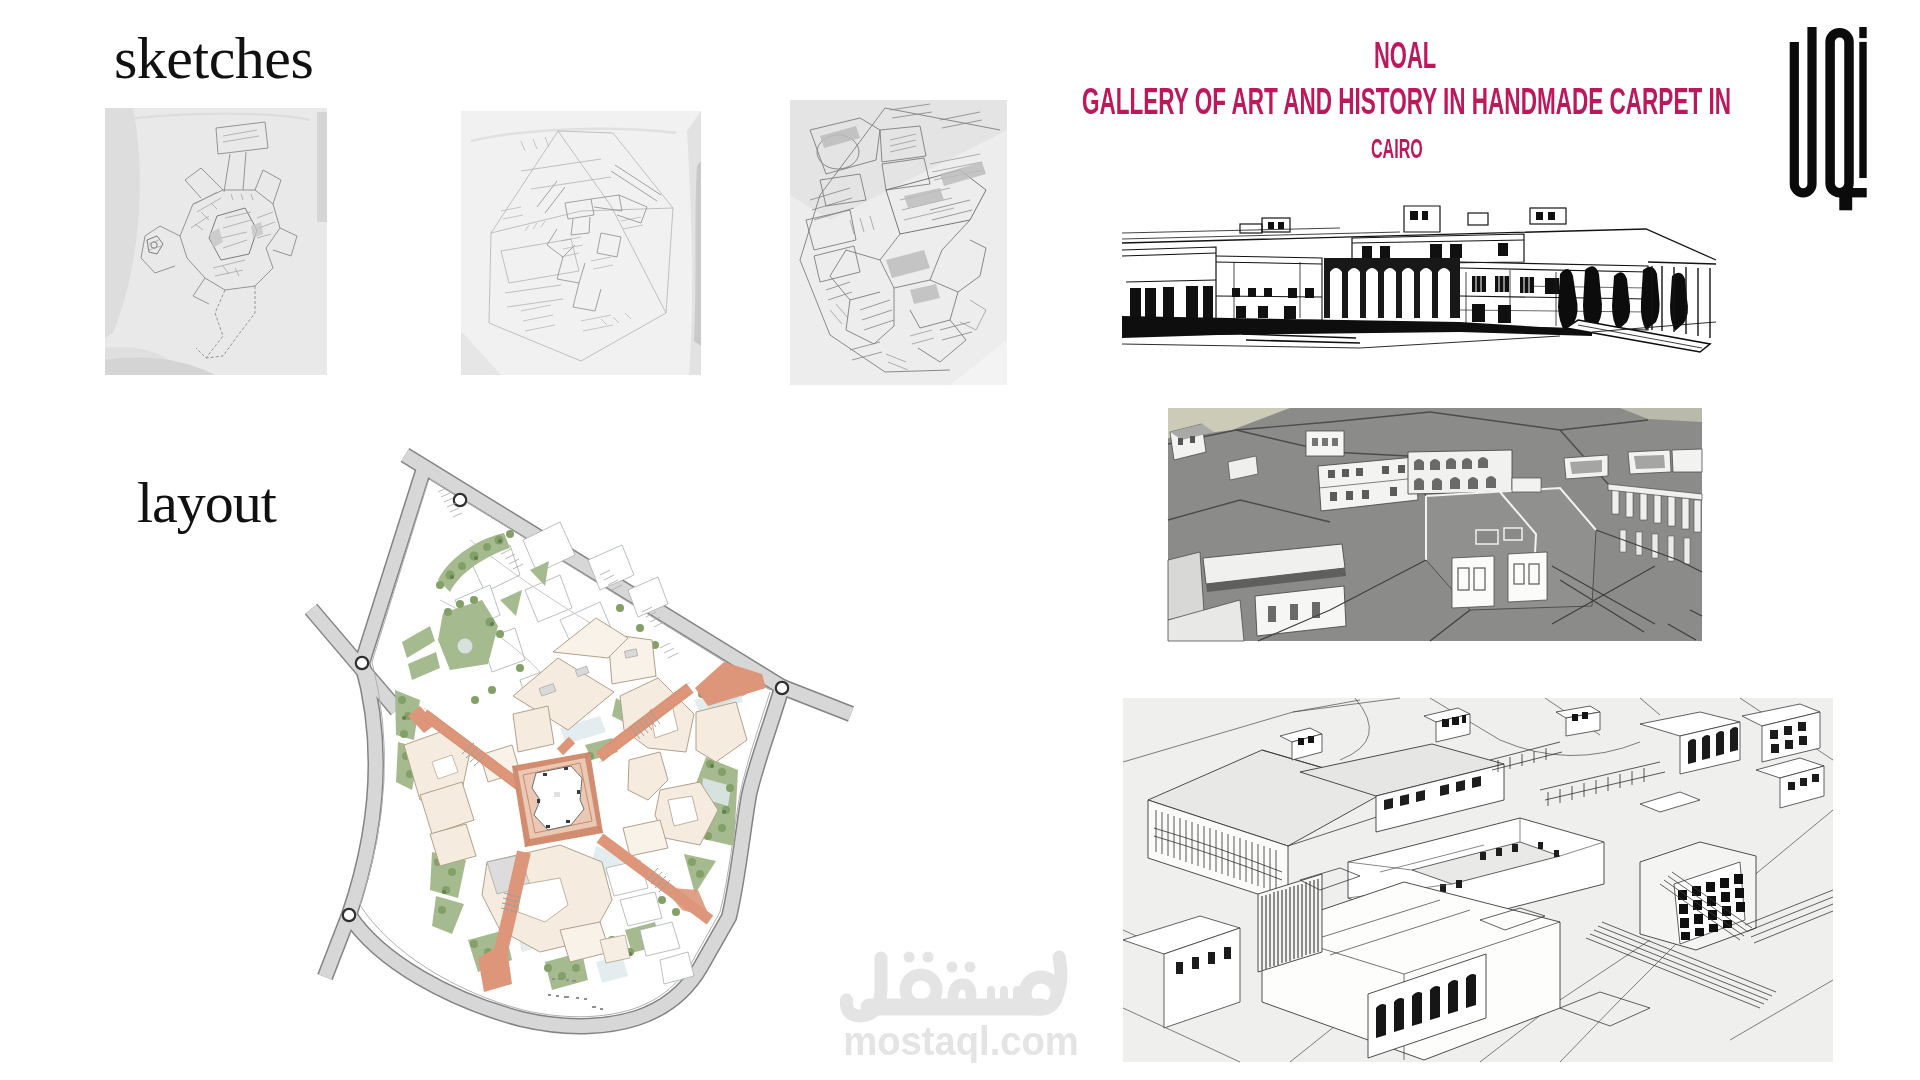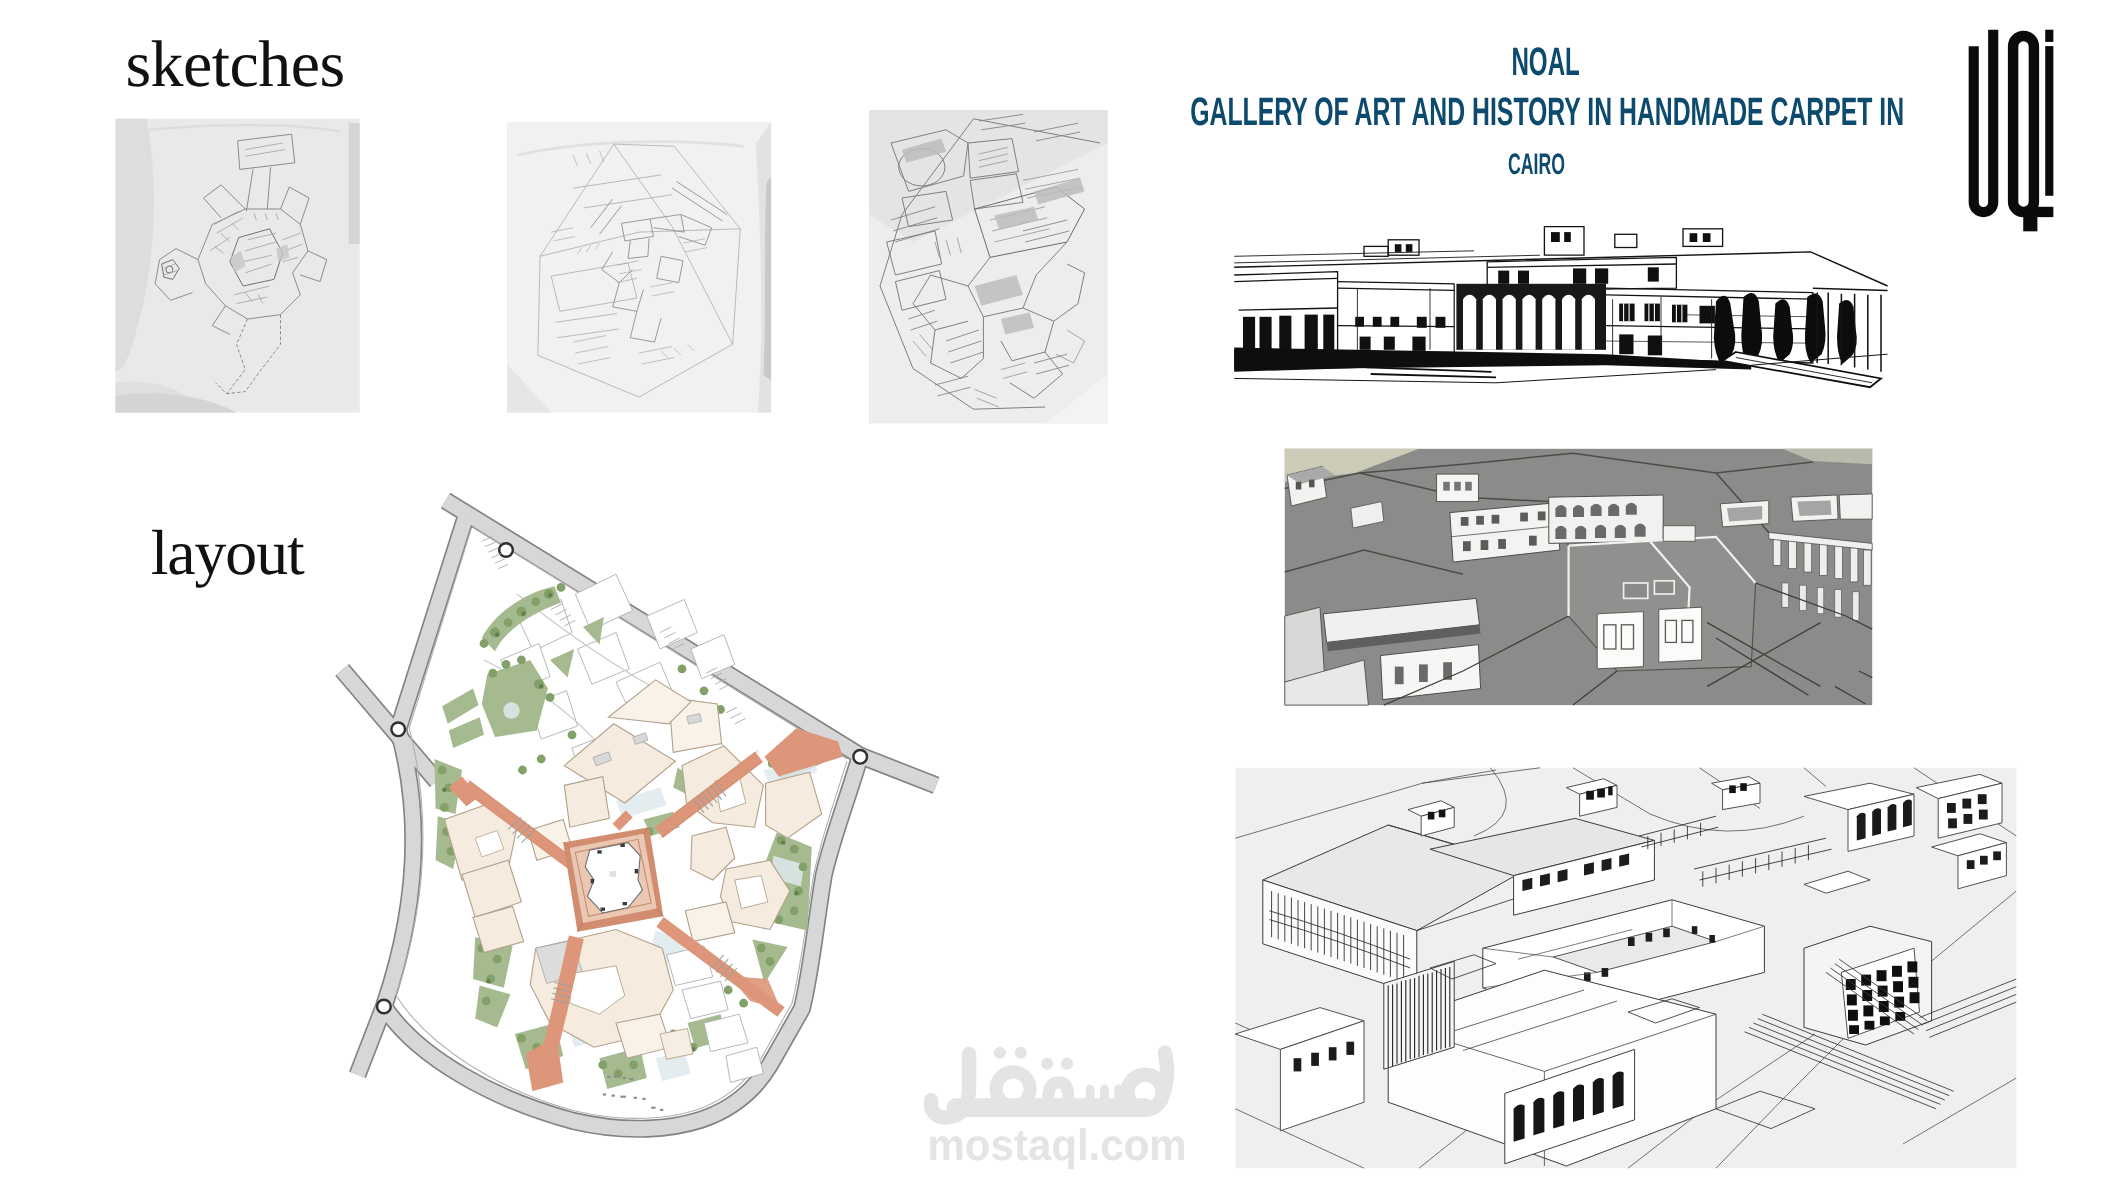--- a/index.html
+++ b/index.html
@@ -1,18 +1,18 @@
 <!DOCTYPE html>
 <html><head>
 <meta charset="utf-8">
 <style>
   html,body{margin:0;padding:0;background:#ffffff;width:1920px;height:1080px;overflow:hidden;}
   .abs{position:absolute;}
   .serifhead{font-family:"Liberation Serif", serif;color:#111;}
-  .titleline{font-family:"Liberation Sans", sans-serif;font-weight:bold;color:#0c4a6e;text-align:center;white-space:nowrap;}
+  .titleline{font-family:"Liberation Sans", sans-serif;font-weight:bold;color:#be185d;text-align:center;white-space:nowrap;}
 </style>
 </head>
 <body>
 <div class="abs" style="left:0;top:0;width:1920px;height:1080px;">
 
 <div class="abs serifhead" style="left:114px;top:24px;font-size:60px;letter-spacing:-0.5px;">sketches</div>
 
 <div class="abs serifhead" style="left:137px;top:469px;font-size:58px;letter-spacing:-1px;">layout</div>
 
 <div class="abs titleline" style="left:1374px;top:36px;font-size:36px;line-height:40px;"><span style="display:inline-block;transform:scaleX(0.61);transform-origin:0 50%;">NOAL</span></div>

